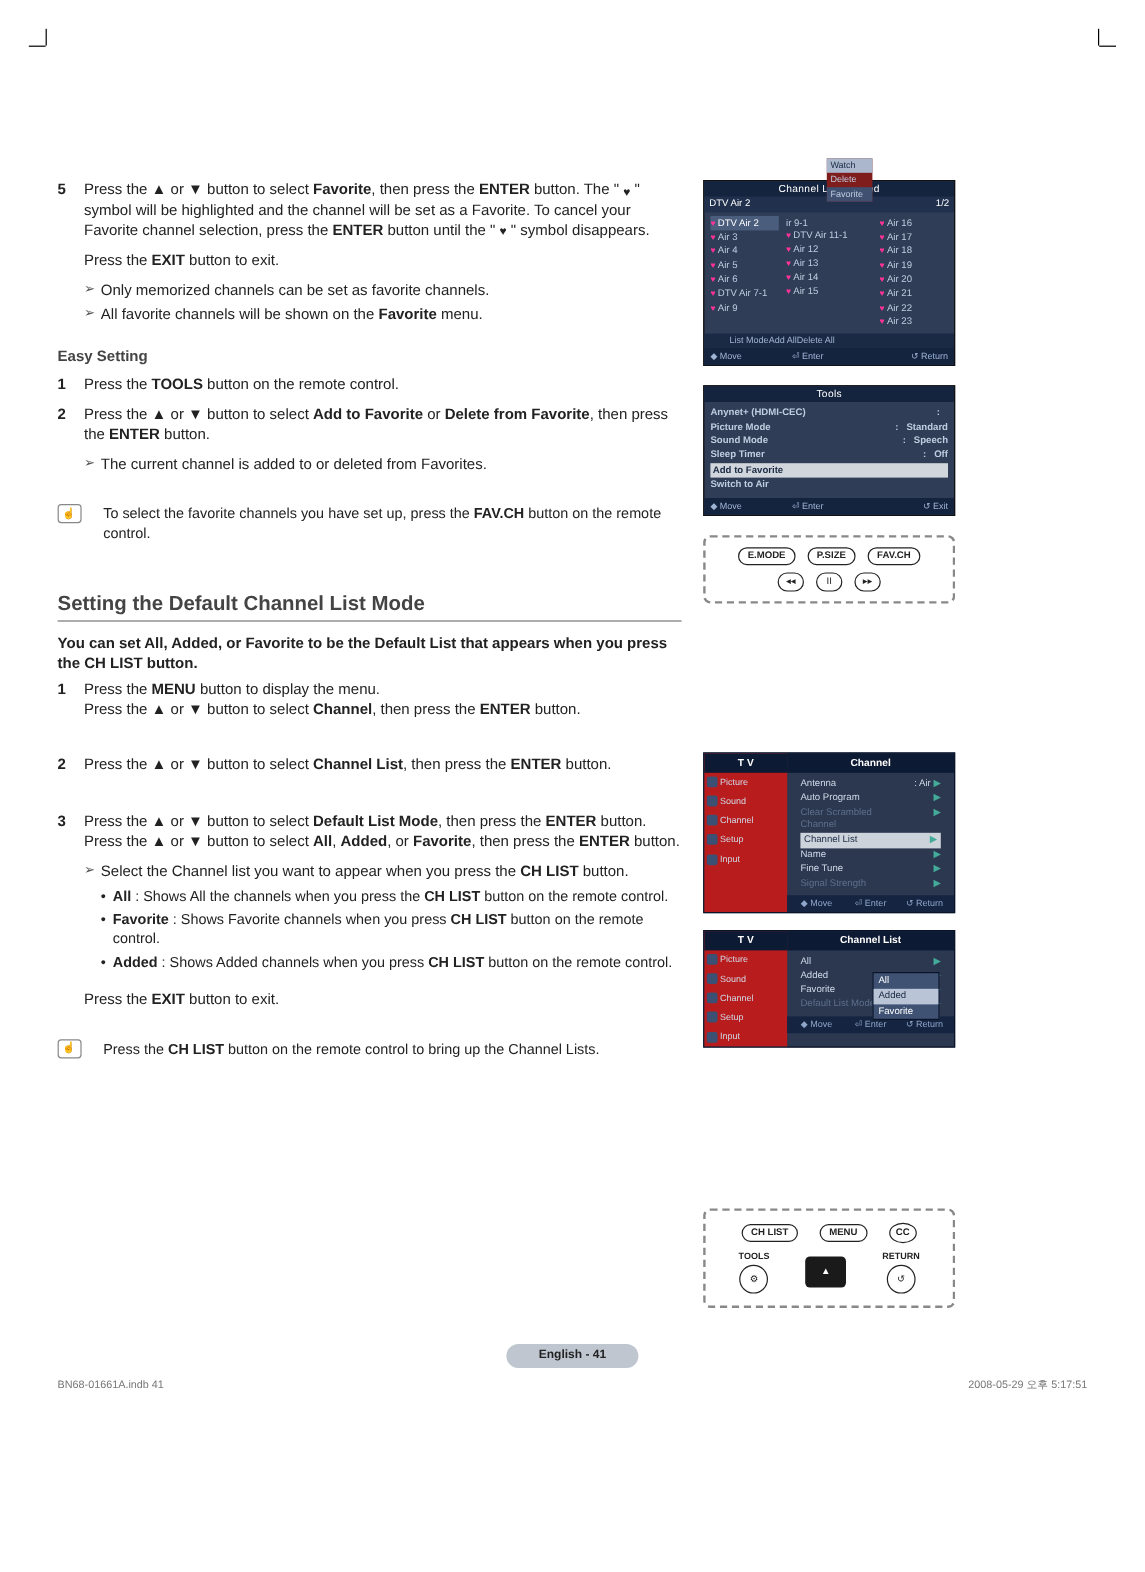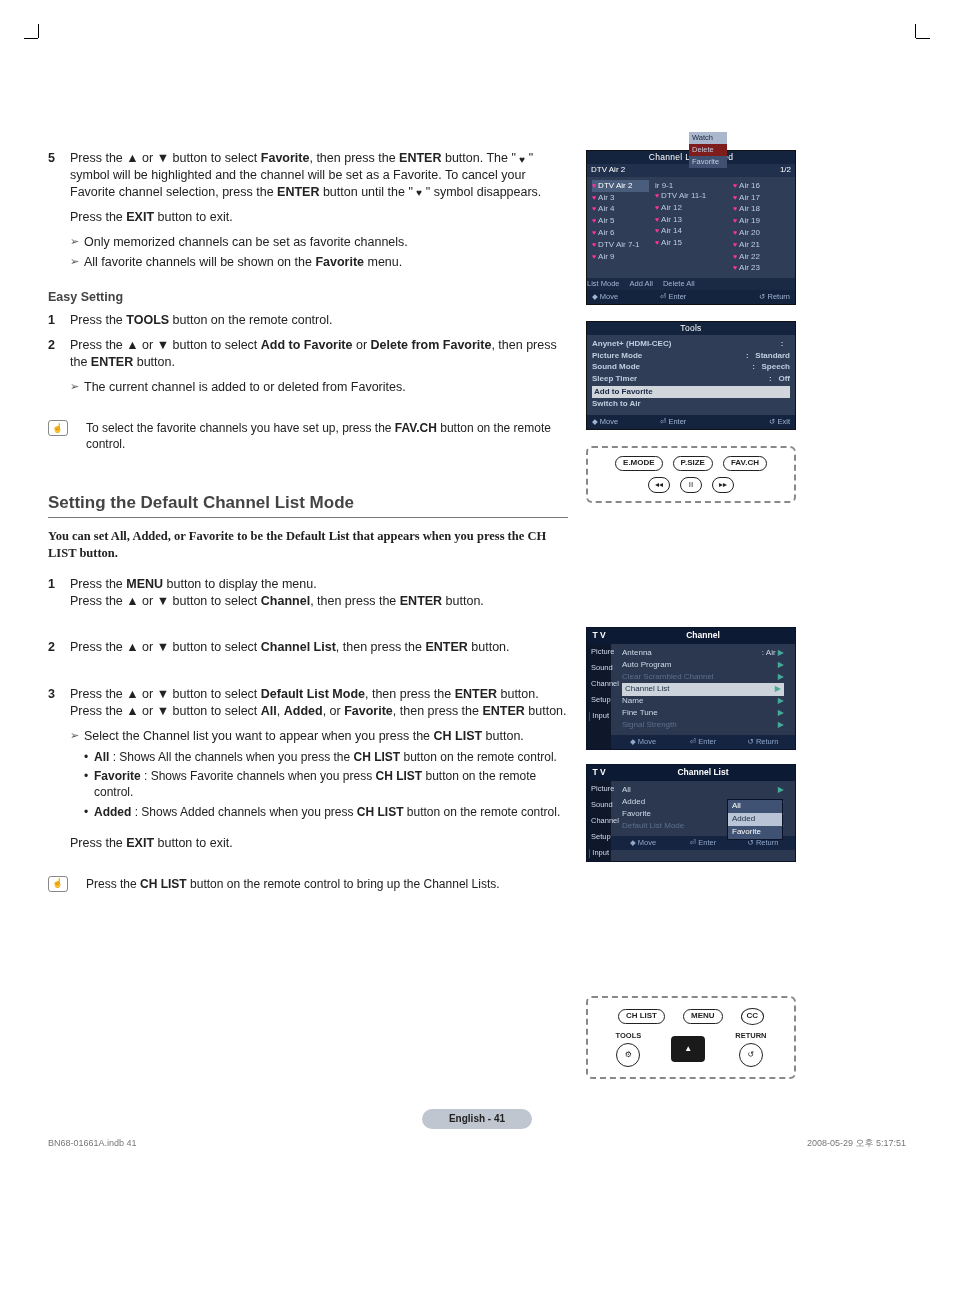--- a/index.html
+++ b/index.html
@@ -20,21 +20,21 @@
   .indent { margin-left:22px; }
   .arrow-line{ margin-left:22px; padding-left:14px; position:relative; margin-bottom:4px;}
   .arrow-line::before{content:"➢"; position:absolute; left:0; top:0; font-size:11px; color:#555;}
   .sublabel{font-weight:bold; color:#444; margin:18px 0 6px 0;}
   .tip-row{display:flex;gap:6px;margin-top:10px;}
   .tip-icon{width:18px;height:14px;border:1px solid #888;border-radius:3px;font-size:9px;display:flex;align-items:center;justify-content:center;color:#666;}
   .tip-text{flex:1;font-size:12px;margin-left:12px;}
 
   h2.section-title{ font-size:17px; font-weight:bold; color:#444; margin:40px 0 2px 0;}
   .section-rule{height:1px;background:#777;margin-bottom:10px;}
-  .section-desc{font-weight:bold;margin-bottom:14px;font-family:Liberation Serif, serif;}
+  .section-desc{font-weight:bold;margin-bottom:4px;}
 
   .bullet-line{margin-left:36px;padding-left:10px;position:relative;font-size:12px;margin-bottom:3px;}
   .bullet-line::before{content:"•";position:absolute;left:0;top:0;}
 
   
   .scr{background:#2f3d57;border:1px solid #111;color:#bfcde0;font-size:8px;margin-bottom:16px;position:relative;}
   .scr-title{background:#14243f;color:#fff;text-align:center;font-size:8.5px;padding:1px 0;letter-spacing:.3px;}
   .scr-sub{background:#21314d;color:#fff;font-size:8px;padding:1px 4px;display:flex;justify-content:space-between;}
   .scr-body{padding:3px 5px 5px 5px;font-size:8px;}
   .scr-row{display:flex;justify-content:space-between;padding:.5px 0;font-weight:bold;}
@@ -43,21 +43,21 @@
   .scr-foot span{flex:1;}
   .scr-foot .r{text-align:right;}
 
   .scr.channels .cols{display:flex;gap:6px;padding:3px 5px;}
   .scr.channels .col{flex:1;font-size:8px;}
   .scr.channels .item{padding:.5px 0;}
   .scr.channels .item.sel2{background:#4a5d7d;color:#fff;}
   .scr.channels .bullet::before{content:"♥ ";color:#f39;font-size:7px;}
 
   .tv-scr{display:flex;background:#2b3850;border:1px solid #0a1428;margin-bottom:14px;font-size:8px;color:#cfd9e8;}
-  .tv-side{width:24px;background:#0f172a;}
+  .tv-side{width:69px;background:#b91c1c;}
   .tv-side .hdr{background:#0d1a33;color:#fff;font-weight:bold;text-align:center;padding:2px 0;font-size:8.5px;}
   .tv-side .opt{padding:3px 2px;font-size:7.5px;display:flex;align-items:center;gap:2px;}
   .tv-side .ic{width:9px;height:9px;background:#3c5073;border-radius:2px;display:inline-block;}
   .tv-main{flex:1;}
   .tv-main .hdr{background:#0d1a33;color:#fff;font-weight:bold;text-align:center;padding:2px 0;font-size:8.5px;}
   .tv-main .body{padding:4px 11px;font-size:8px;}
   .tv-main .line{display:flex;justify-content:space-between;padding:.5px 0;}
   .tv-main .line .chev{color:#4a9;font-size:8px;}
   .tv-main .line.sel{background:#cdd3da;color:#1a2a44;padding:1px 3px;}
   .tv-main .line.fade{color:#5e6f8c;gap:32px;}
@@ -201,21 +201,21 @@
               <div class="item bullet">Air 16</div>
               <div class="item bullet">Air 17</div>
               <div class="item bullet">Air 18</div>
               <div class="item bullet">Air 19</div>
               <div class="item bullet">Air 20</div>
               <div class="item bullet">Air 21</div>
               <div class="item bullet">Air 22</div>
               <div class="item bullet">Air 23</div>
             </div>
         </div>
-        <div style="background:#1a2a44;display:flex;gap:10px;font-size:7.5px;padding:1px 0;color:#9fb4d3;">
+        <div style="background:#1a2a44;display:flex;font-size:7.5px;padding:1px 21px;color:#9fb4d3;">
           <span>List Mode</span>
           <span>Add All</span>
           <span>Delete All</span>
         </div>
         <div class="scr-foot">
           <span>◆ <span>Move</span></span>
           <span>⏎ <span>Enter</span></span>
           <span class="r">↺ <span>Return</span></span>
         </div>
       </div>

